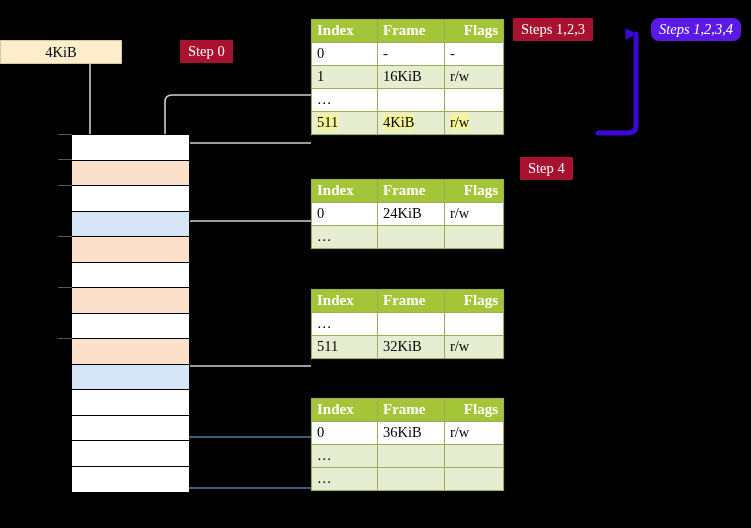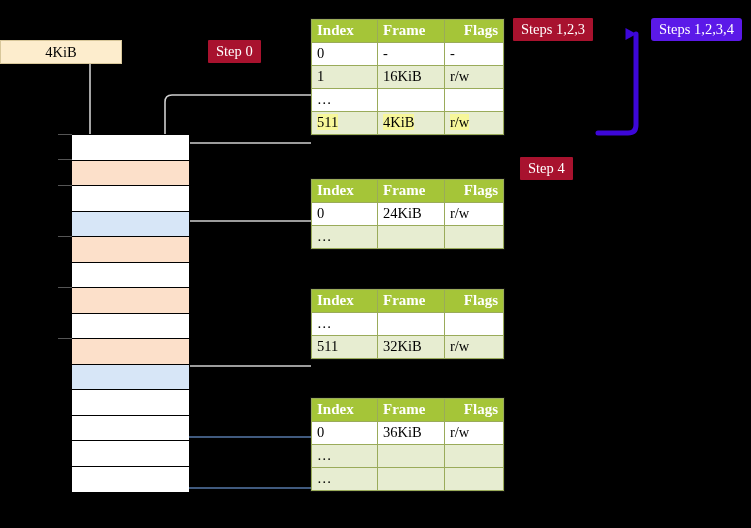--- a/index.html
+++ b/index.html
@@ -36,21 +36,21 @@
   .mrow{height:25.5px;box-sizing:border-box;border-bottom:1.5px solid #000;background:#fff;}
   .mrow.last{border-bottom:none;}
   .mrow.orange{background:#fce0ca;}
   .mrow.blue{background:#d7e6f7;}
   .tick{position:absolute;left:-14px;width:14px;height:0;border-top:1.5px solid #555;}
 
   
   .badge{position:absolute;color:#fff;font-size:14.5px;line-height:18px;
          padding:2px 8px 3px 8px;white-space:nowrap;border-radius:1px;}
   .badge.red{background:#a8122e;}
-  .badge.violet{background:#5b19e8;border-radius:3px;}
+  .badge.violet{background:#5b19e8;border-radius:8px;font-style:italic;}
   .box4k{position:absolute;left:0px;top:40px;width:120px;height:22px;
          background:#fdedcd;border:1px solid #d8c79a;
          font-size:14.5px;color:#000;display:flex;align-items:center;justify-content:center;}
 
   svg.layer{position:absolute;left:0;top:0;width:751px;height:528px;pointer-events:none;}
 </style>
 </head>
 <body>
 
 <div id="stage">
@@ -113,21 +113,21 @@
     <div class="tick" style="top:50px"></div>
     <div class="tick" style="top:101px"></div>
     <div class="tick" style="top:152px"></div>
     <div class="tick" style="top:203px"></div>
   </div>
 
   <div class="box4k">
     <span>4KiB</span>
   </div>
 
-  <div class="badge red" style="left:208px;top:40px;font-family:Liberation Serif, serif;">Step 0</div>
+  <div class="badge red" style="left:180px;top:40px;font-family:Liberation Serif, serif;">Step 0</div>
   <div class="badge red" style="left:520px;top:157px;text-align:center;">Step 4</div>
   <div class="badge red" style="left:513px;top:18px;">Steps 1,2,3</div>
   <div class="badge violet" style="left:651px;top:18px;">Steps 1,2,3,4</div>
 
   <table class="pt" id="t-level4" style="left:311px;top:19px;">
       <tbody>
         <tr>
           <th class="c-index">Index</th>
           <th class="c-frame">Frame</th>
           <th class="c-flags">Flags</th>

